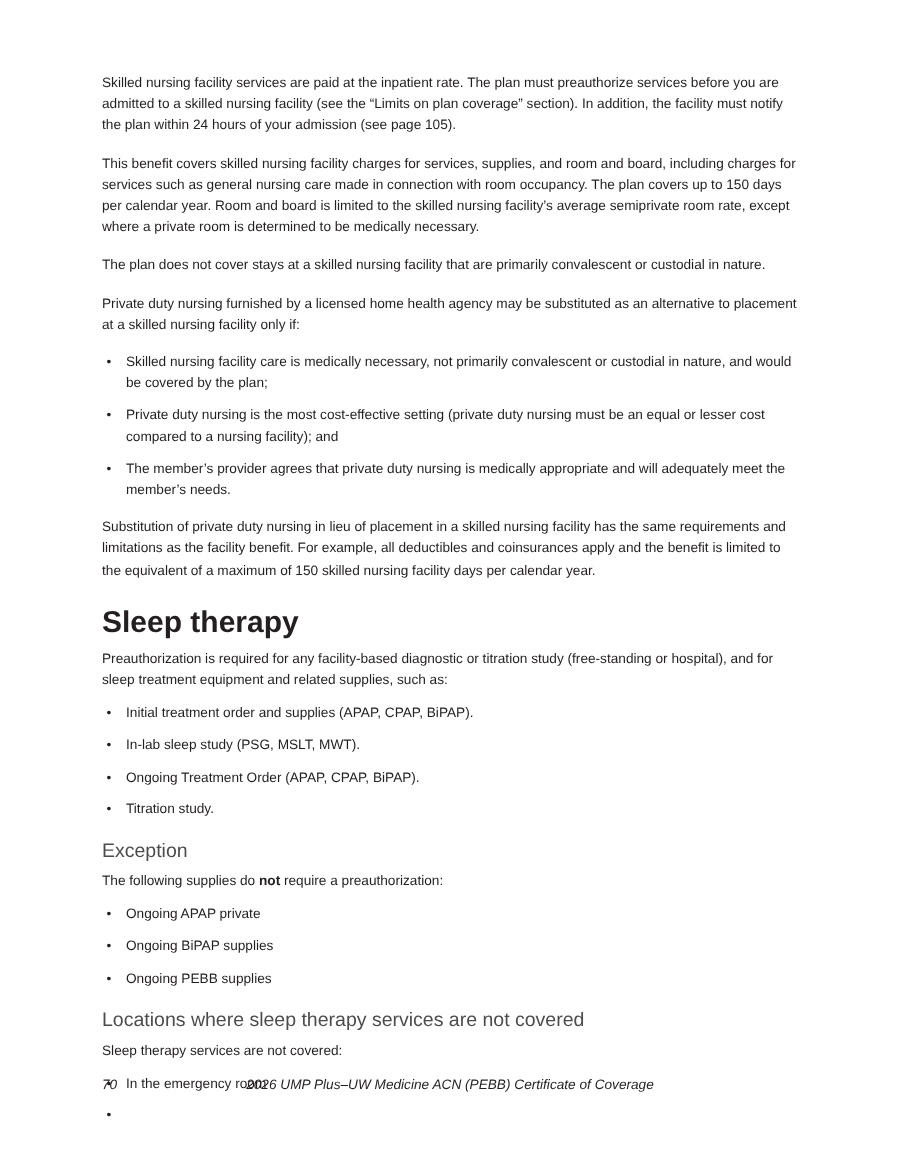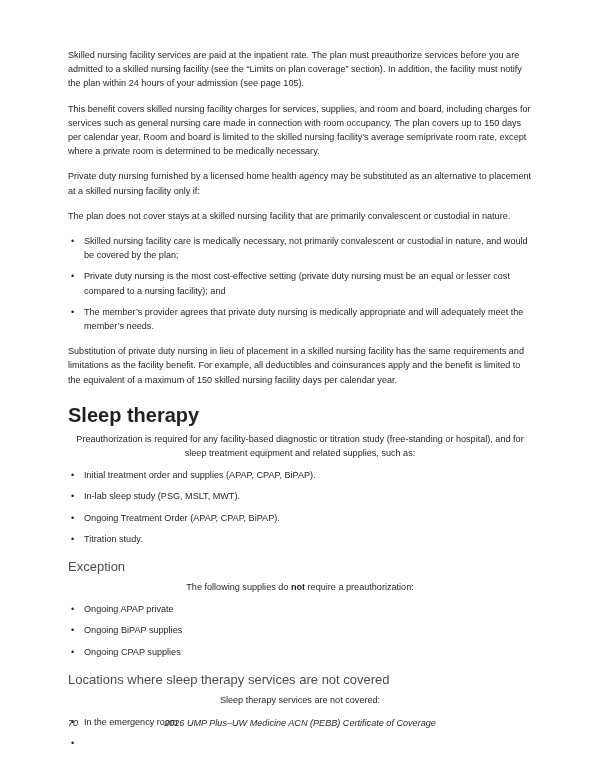--- a/index.html
+++ b/index.html
@@ -64,21 +64,20 @@
   }
   h3 {
     font-size: 13px;
     line-height: 17px;
     font-weight: normal;
     margin: 12px 0 5px 0;
     color: #4c4c4e;
   }
   .tight {
     margin-bottom: 8px;
-    text-align: center;
   }
   .footer {
     position: absolute;
     left: 68px;
     right: 68px;
     bottom: 44px;
     height: 14px;
   }
   .footer-page {
     position: absolute;
@@ -102,22 +101,22 @@
     font-weight: bold;
   }
 </style>
 </head>
 <body>
 
 <div class="page">
 
   <p class="body-text">Skilled nursing facility services are paid at the inpatient rate. The plan must preauthorize services before you are admitted to a skilled nursing facility (see the “Limits on plan coverage” section). In addition, the facility must notify the plan within 24 hours of your admission (see page 105).</p>
   <p class="body-text">This benefit covers skilled nursing facility charges for services, supplies, and room and board, including charges for services such as general nursing care made in connection with room occupancy. The plan covers up to 150 days per calendar year. Room and board is limited to the skilled nursing facility’s average semiprivate room rate, except where a private room is determined to be medically necessary.</p>
+  <p class="body-text">The plan does not cover stays at a skilled nursing facility that are primarily convalescent or custodial in nature.</p>
   <p class="body-text">Private duty nursing furnished by a licensed home health agency may be substituted as an alternative to placement at a skilled nursing facility only if:</p>
-  <p class="body-text">The plan does not cover stays at a skilled nursing facility that are primarily convalescent or custodial in nature.</p>
 
   <ul class="list-block">
     <li><span class="bullet">•</span><span>Skilled nursing facility care is medically necessary, not primarily convalescent or custodial in nature, and would be covered by the plan;</span></li>
     <li><span class="bullet">•</span><span>Private duty nursing is the most cost-effective setting (private duty nursing must be an equal or lesser cost compared to a nursing facility); and</span></li>
     <li><span class="bullet">•</span><span>The member’s provider agrees that private duty nursing is medically appropriate and will adequately meet the member’s needs.</span></li>
   </ul>
 
   <p class="body-text">Substitution of private duty nursing in lieu of placement in a skilled nursing facility has the same requirements and limitations as the facility benefit. For example, all deductibles and coinsurances apply and the benefit is limited to the equivalent of a maximum of 150 skilled nursing facility days per calendar year.</p>
 
   <h2>Sleep therapy</h2>
@@ -129,21 +128,21 @@
     <li><span class="bullet">•</span><span>Ongoing Treatment Order (APAP, CPAP, BiPAP).</span></li>
     <li><span class="bullet">•</span><span>Titration study.</span></li>
   </ul>
 
   <h3>Exception</h3>
   <p class="body-text tight"><span>The following supplies do </span><b>not</b><span> require a preauthorization:</span></p>
 
   <ul class="list-block">
     <li><span class="bullet">•</span><span>Ongoing APAP private</span></li>
     <li><span class="bullet">•</span><span>Ongoing BiPAP supplies</span></li>
-    <li><span class="bullet">•</span><span>Ongoing CPAP supplies</span></li>
+    <li><span class="bullet">•</span><span>Ongoing PEBB supplies</span></li>
   </ul>
 
   <h3>Locations where sleep therapy services are not covered</h3>
   <p class="body-text tight">Sleep therapy services are not covered:</p>
 
   <ul class="list-block">
     <li><span class="bullet">•</span><span>In the emergency room</span></li>
     <li>
         <span class="bullet">•</span>
       </li>

